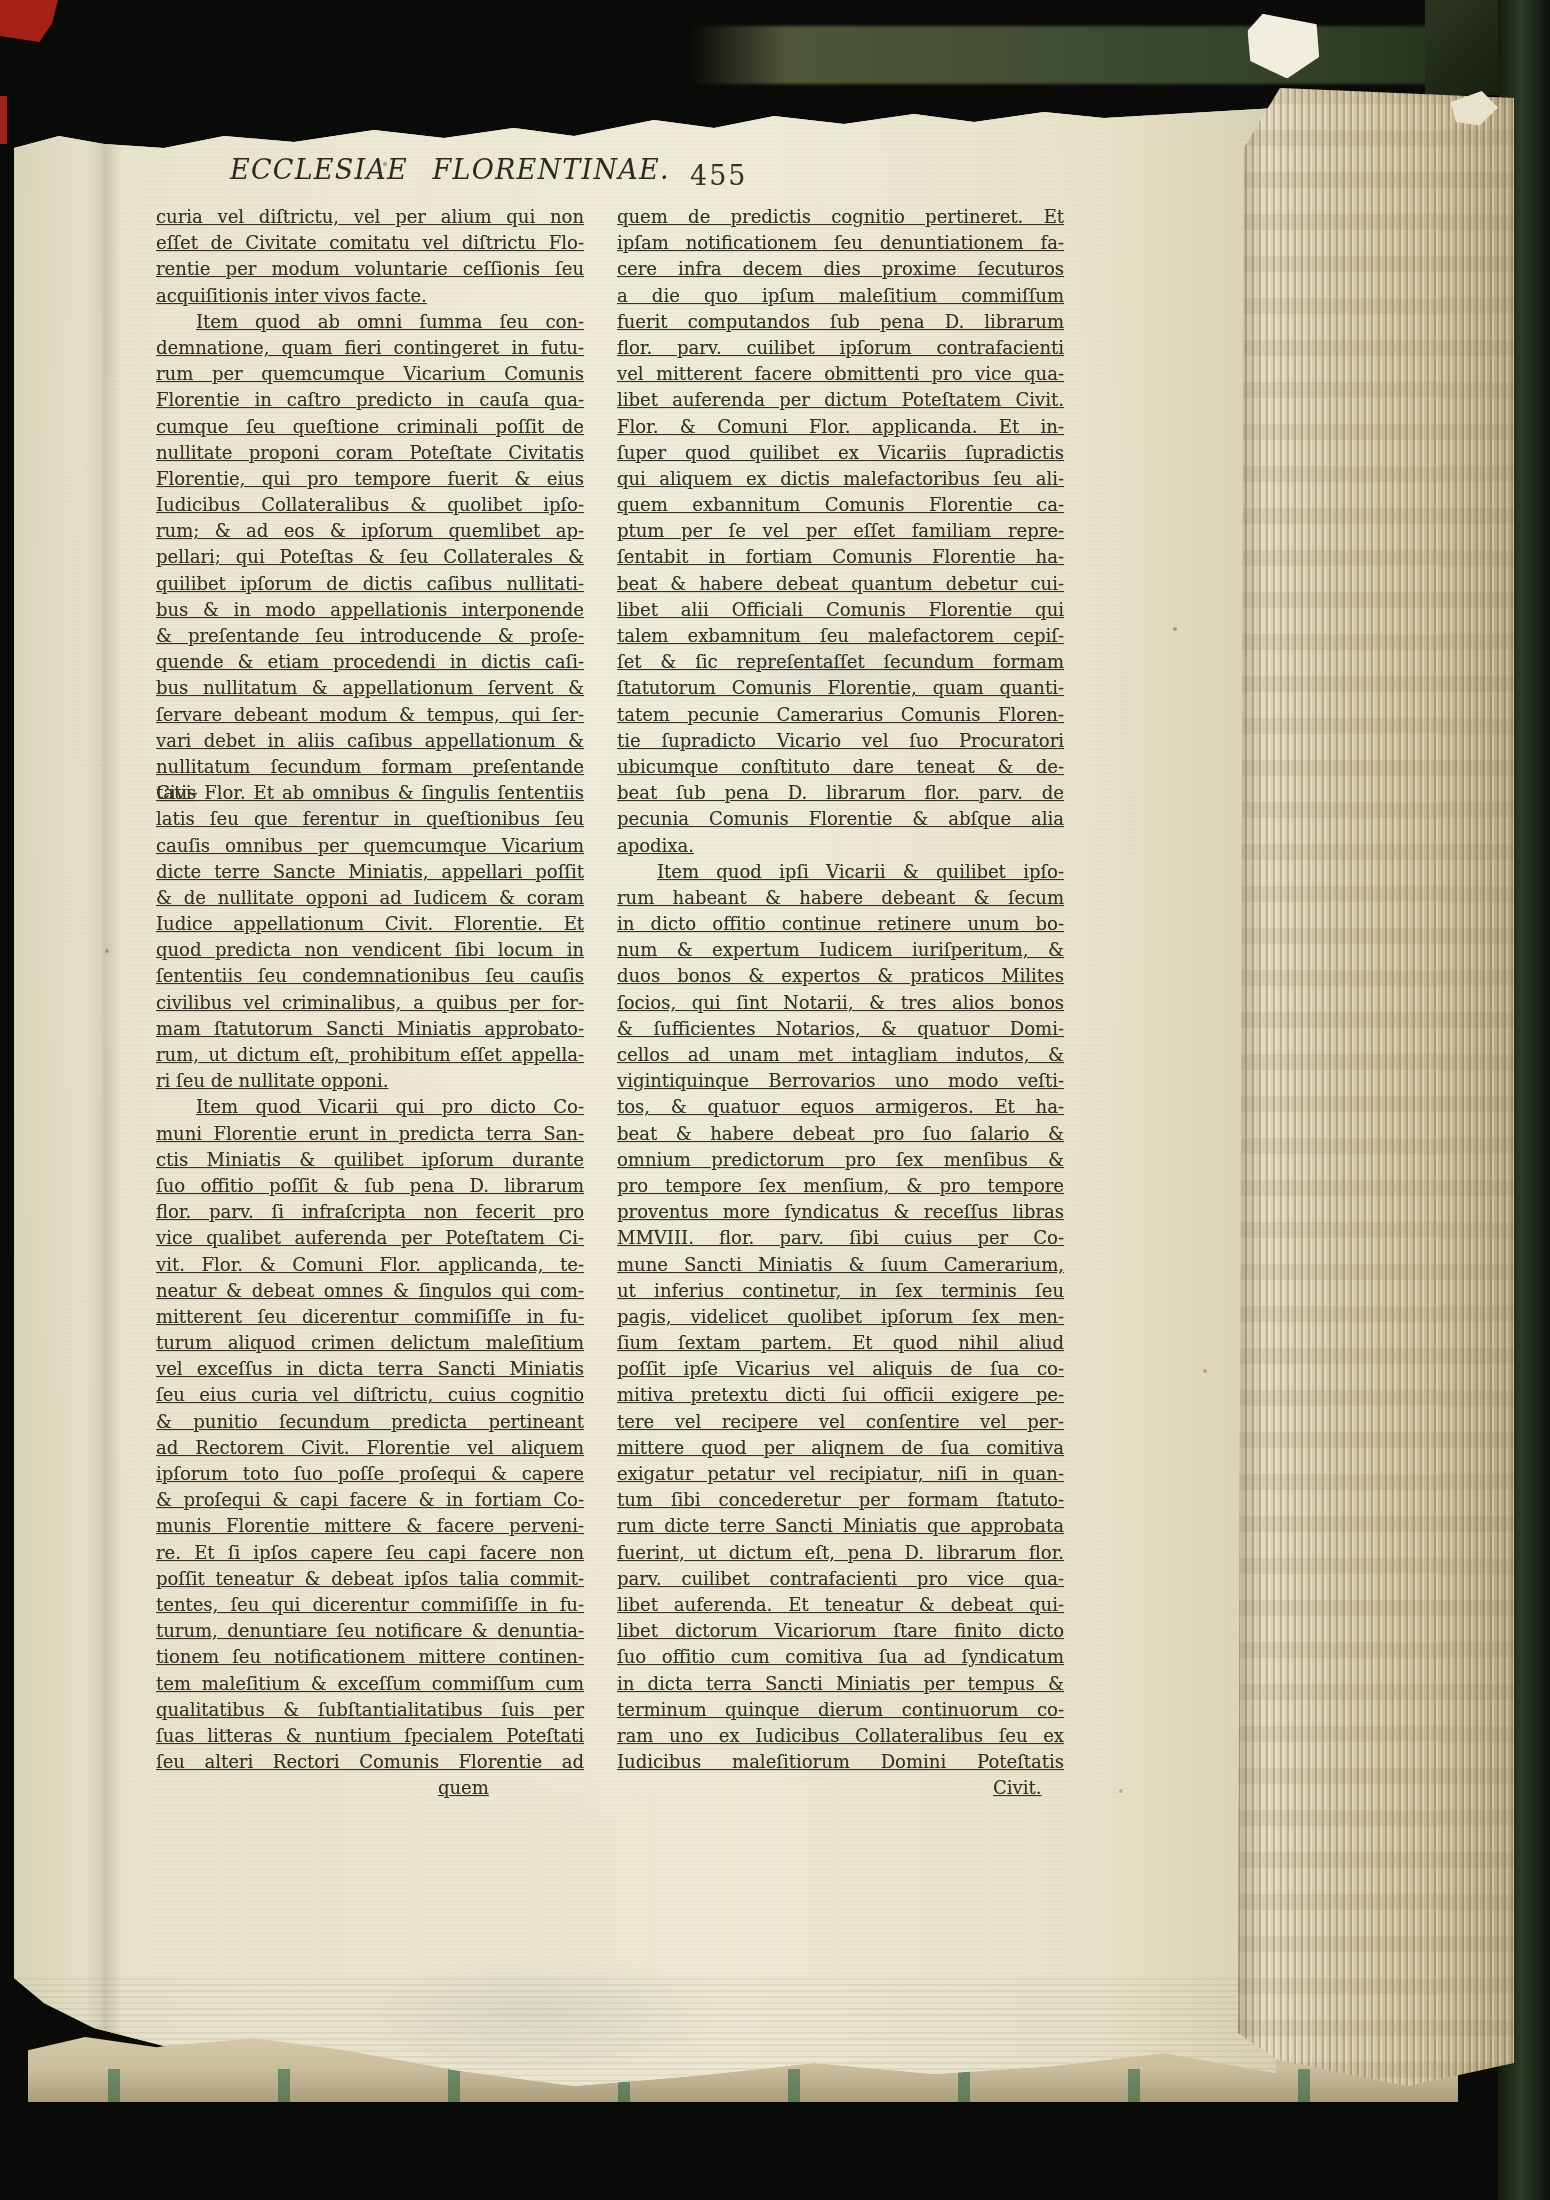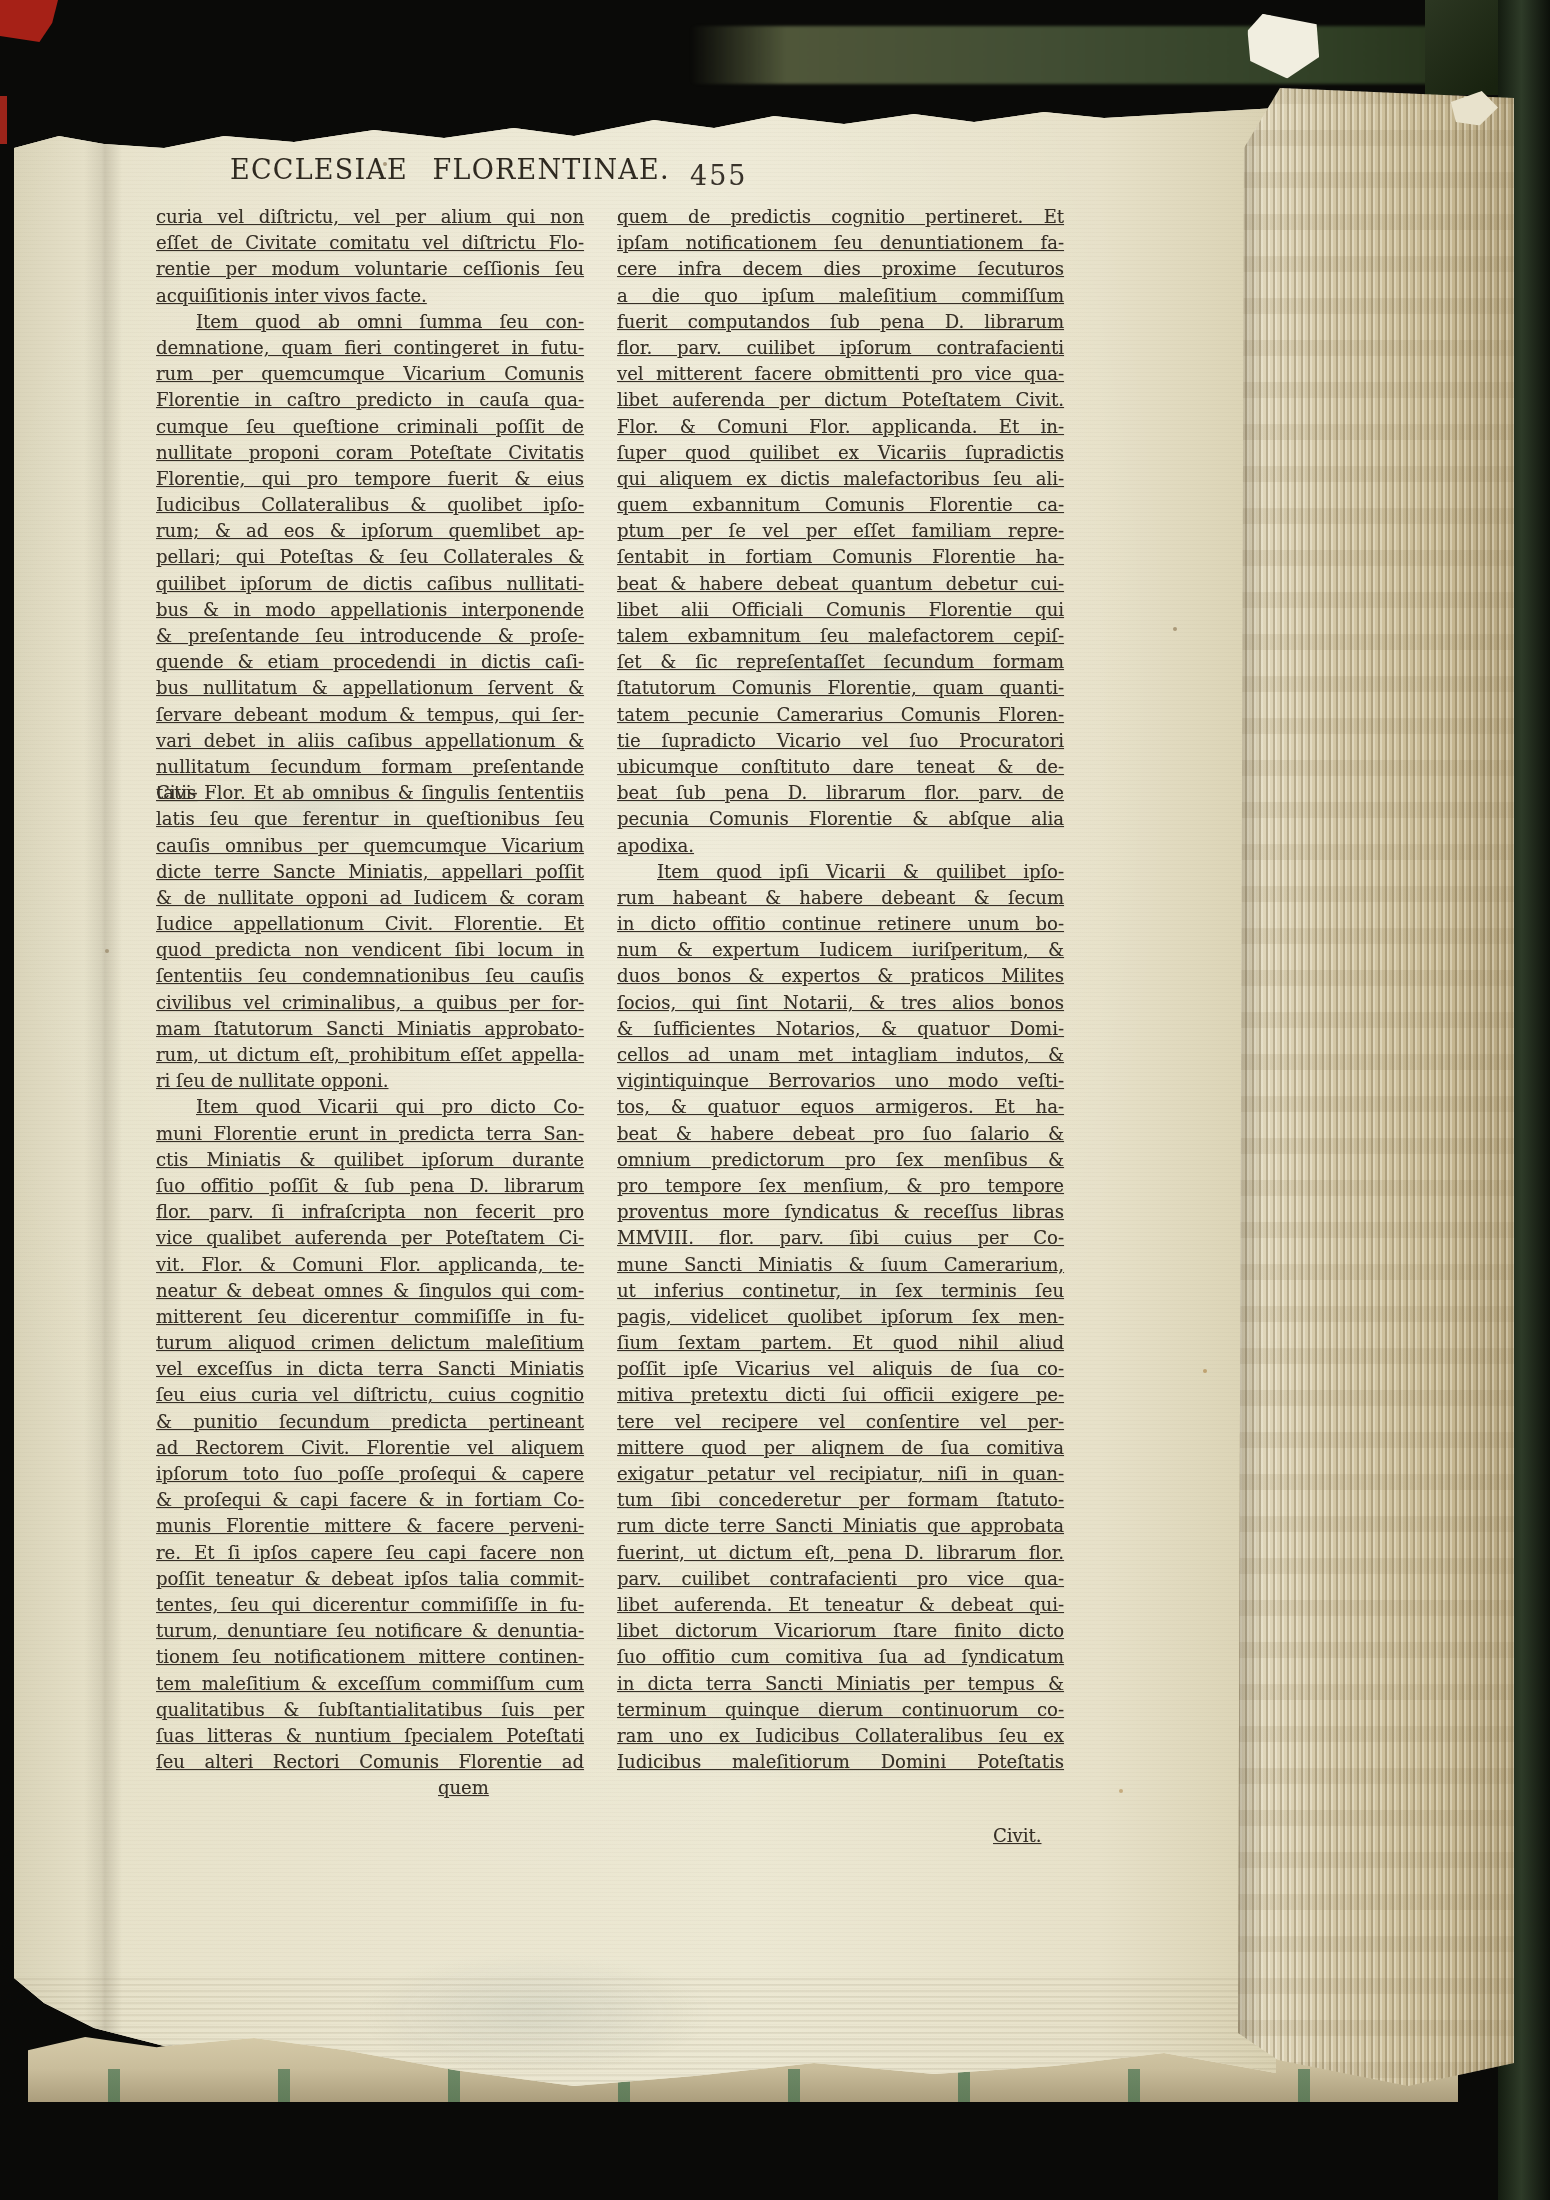--- a/index.html
+++ b/index.html
@@ -64,35 +64,35 @@
     clip-path:polygon(42px 0,276px 10px,276px 1975px,170px 1998px,40px 1972px,0 1945px,6px 60px);}
   .fore-edge::before{content:"";position:absolute;left:0;top:0;width:26px;height:100%;
     background:linear-gradient(90deg,rgba(60,48,24,.25),transparent);}
   .flap{position:absolute;left:1246px;top:16px;width:74px;height:62px;background:#f1eee0;
     clip-path:polygon(18% 0,92% 8%,100% 60%,60% 100%,8% 78%,0 30%);transform:rotate(6deg);}
   .flap2{position:absolute;left:1452px;top:92px;width:46px;height:34px;background:#e8e2cc;
     clip-path:polygon(0 20%,70% 0,100% 55%,55% 100%,5% 80%);transform:rotate(-8deg);}
 
   
   .running-title{position:absolute;left:216px;top:46px;width:480px;
-    font-size:27px;letter-spacing:.045em;word-spacing:.55em;
+    font-style:italic;font-size:27px;letter-spacing:.045em;word-spacing:.55em;
     color:#2f2a21;white-space:nowrap;}
   .page-number{position:absolute;left:676px;top:52px;font-size:27px;letter-spacing:2px;color:#38322a;}
 
   
   .col{position:absolute;top:96px;color:var(--ink,#362f26);font-size:18px;
     text-shadow:.2px .3px 0 rgba(58,50,40,.35);text-decoration:underline;}
   .col-left{left:142px;width:428px;}
   .col-right{left:603px;width:447px;}
   .tline{height:26.2px;line-height:26.2px;text-align:justify;text-align-last:justify;
     white-space:normal;overflow:visible;}
   .tline.flush{text-align-last:left;}
   .tline.indent{text-indent:40px;}
   .col-left .catchword{padding-left:282px;text-align-last:left;}
-  .col-right .catchword{padding-left:376px;text-align-last:left;margin-top:48px;}
+  .col-right .catchword{padding-left:376px;text-align-last:left;}
 </style>
 </head>
 <body>
 
 <div class="scene">
   <div class="cover-top"></div>
   <div class="cover-corner"></div>
   <div class="cover-right"></div>
   <div class="red-mark"></div>
   <div class="red-sliver"></div>

